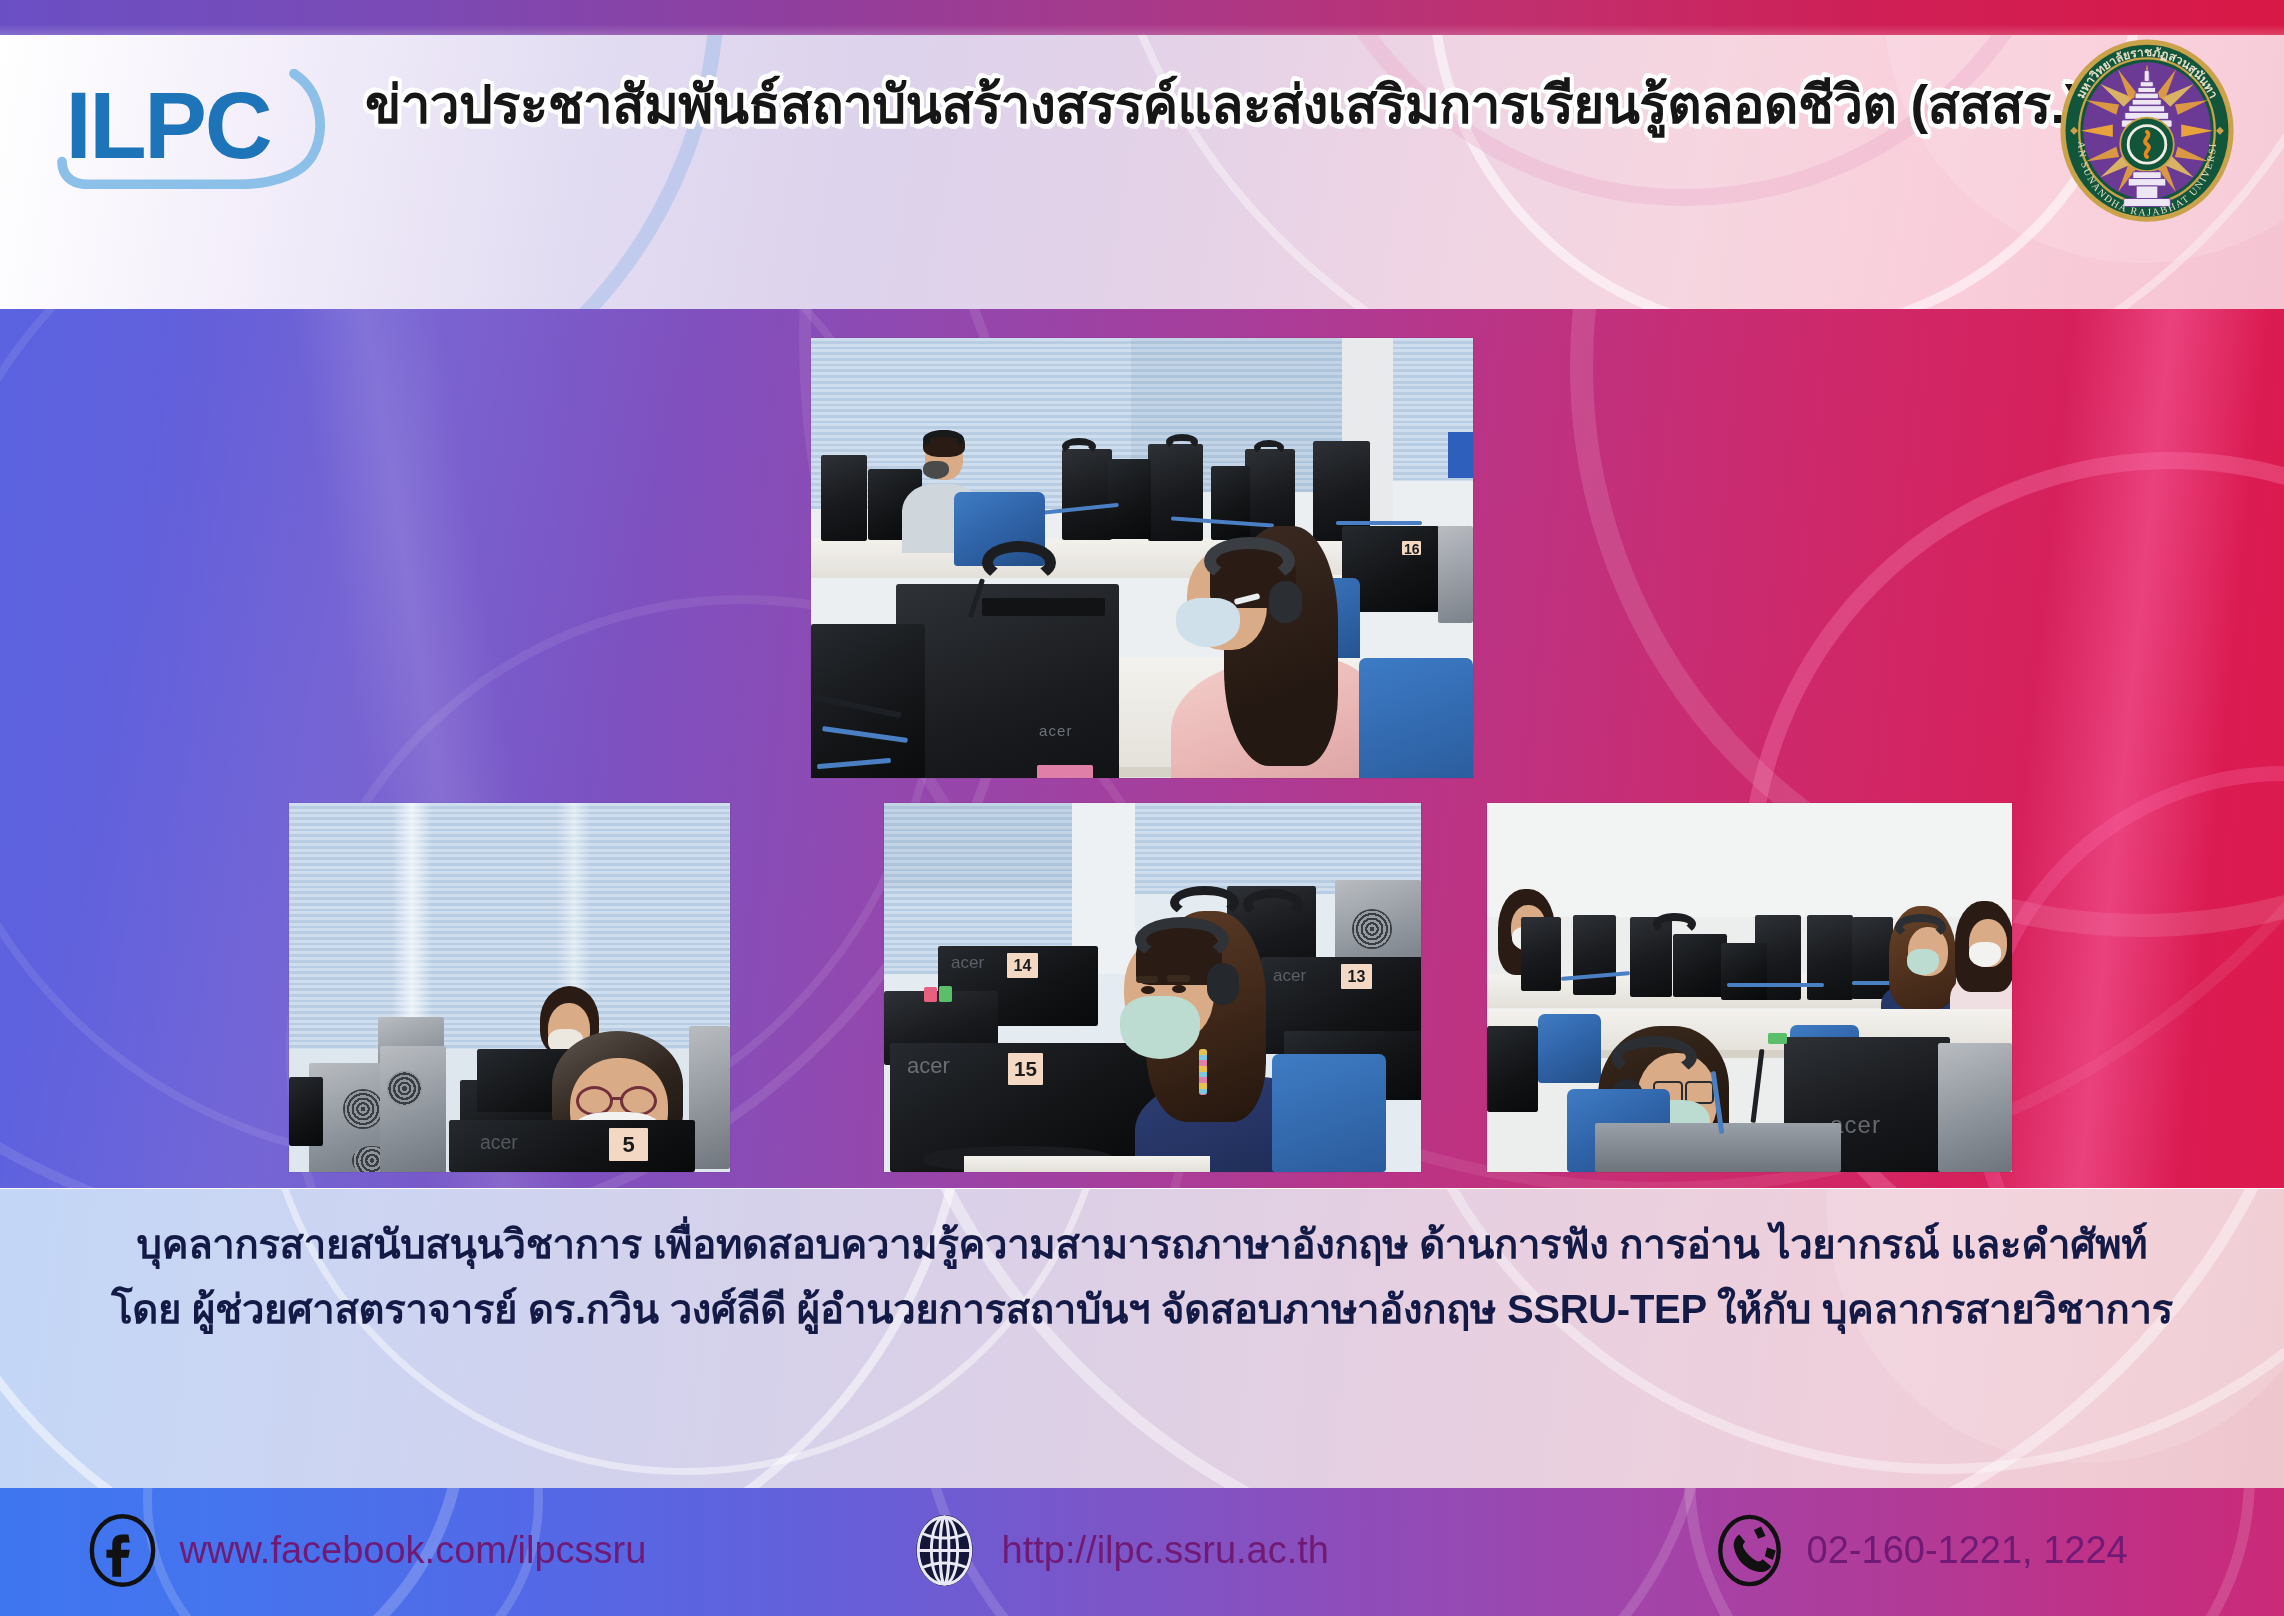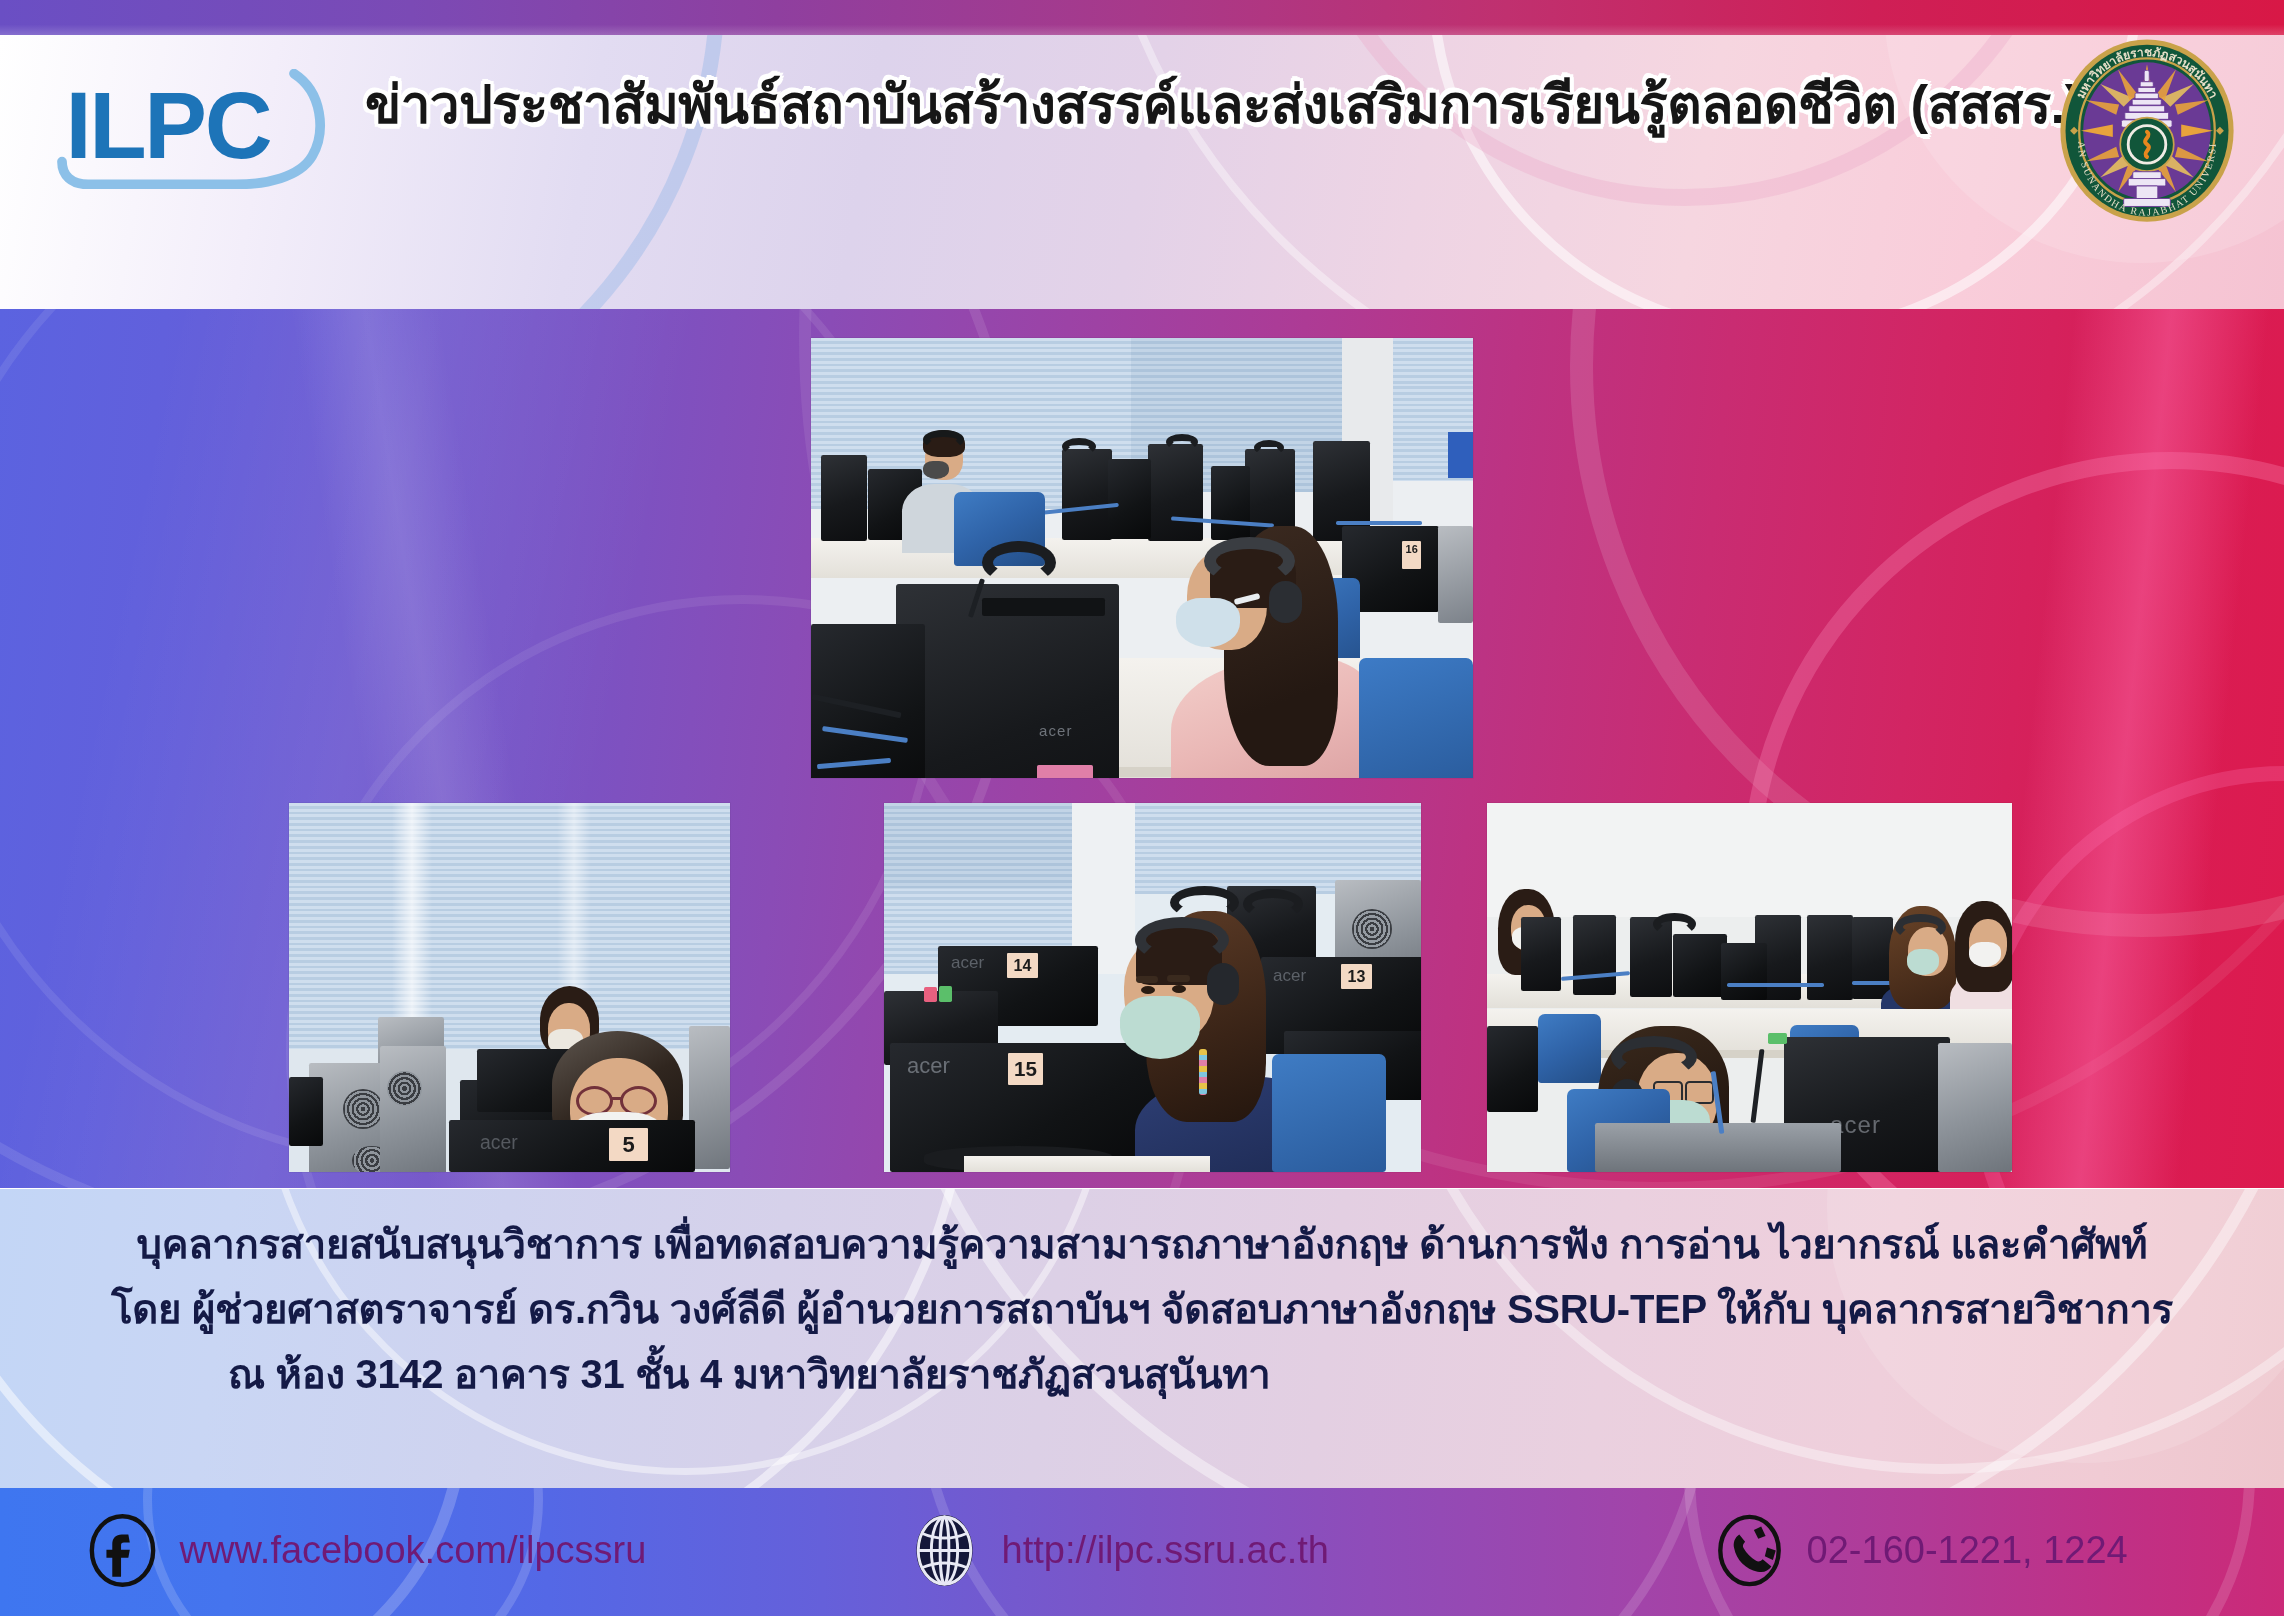--- a/index.html
+++ b/index.html
@@ -301,21 +301,21 @@
         <div class="shirt" style="left:0;top:69px;width:80px;height:69px;background:#cfd6dc;"></div>
         <div class="head" style="left:23px;top:22px;width:38px;height:43px;"></div>
         <div class="hair" style="left:20.6px;top:15px;width:42px;height:27px;"></div>
         <div class="mask" style="left:20.6px;top:46px;width:26px;height:18px;background:#4a4a4a;"></div>
         <div class="hset" style="left:20.6px;top:15px;width:41px;height:19.4px;border-color:#17191a;border-bottom-color:transparent;"></div>
       </div>
       <div class="chair" style="left:143px;top:154px;width:91px;height:74px;"></div>
 
       <div class="desk" style="left:502px;top:237px;width:160px;height:34px;"></div>
       <div class="mon" style="left:531px;top:188px;width:97px;height:86px;"></div>
-      <div class="numtag" style="left:591px;top:203px;width:19.4px;height:28px;font-size:11px;line-height:16px;">16</div>
+      <div class="numtag" style="left:591px;top:203px;width:19.4px;height:14px;font-size:14px;line-height:16px;">16</div>
       <div class="tower" style="left:627px;top:188px;width:35px;height:97px;background:linear-gradient(160deg,#b9bdc2,#7c828a);"></div>
       <div class="chair" style="left:463px;top:240px;width:86px;height:103px;"></div>
       <div class="desk" style="left:502px;top:320px;width:160px;height:43px;"></div>
       <div class="cableblue" style="left:620px;top:343px;width:43px;height:4.6px;"></div>
       <div class="cableblue" style="left:620px;top:357px;width:43px;height:4.6px;"></div>
 
       <div class="desk" style="left:0;top:320px;width:434px;height:120px;"></div>
       <div class="deskedge" style="left:0;top:429px;width:434px;height:10.3px;"></div>
       <div class="tower" style="left:85px;top:246px;width:223px;height:268px;border-radius:2.9px;"></div>
       <div style="position:absolute;left:171px;top:260px;width:123px;height:18px;background:#111315;border-radius:2.3px;"></div>
@@ -507,21 +507,20 @@
     <div class="tdeco t1"></div>
     <div class="tdeco t2"></div>
     <div class="tdeco t3"></div>
     <div class="tdeco t4"></div>
     <div class="tdeco t5"></div>
   </div>
 
   <div class="body-text">
     <div class="bt-line">บุคลากรสายสนับสนุนวิชาการ เพื่อทดสอบความรู้ความสามารถภาษาอังกฤษ ด้านการฟัง การอ่าน ไวยากรณ์ และคำศัพท์</div>
     <div class="bt-line">โดย ผู้ช่วยศาสตราจารย์ ดร.กวิน วงศ์ลีดี ผู้อำนวยการสถาบันฯ จัดสอบภาษาอังกฤษ SSRU-TEP ให้กับ บุคลากรสายวิชาการ</div>
-    <div class="bt-line l4">ณ ห้อง 3142 อาคาร 31 ชั้น 4 มหาวิทยาลัยราชภัฏสวนสุนันทา</div>
   </div>
 
   <div class="footer">
     <div class="fdeco f1"></div>
     <div class="fdeco f2"></div>
     <div class="fdeco f3"></div>
     <div class="fdeco f4"></div>
   </div>
 
   <div class="fitem" id="foot-fb">

